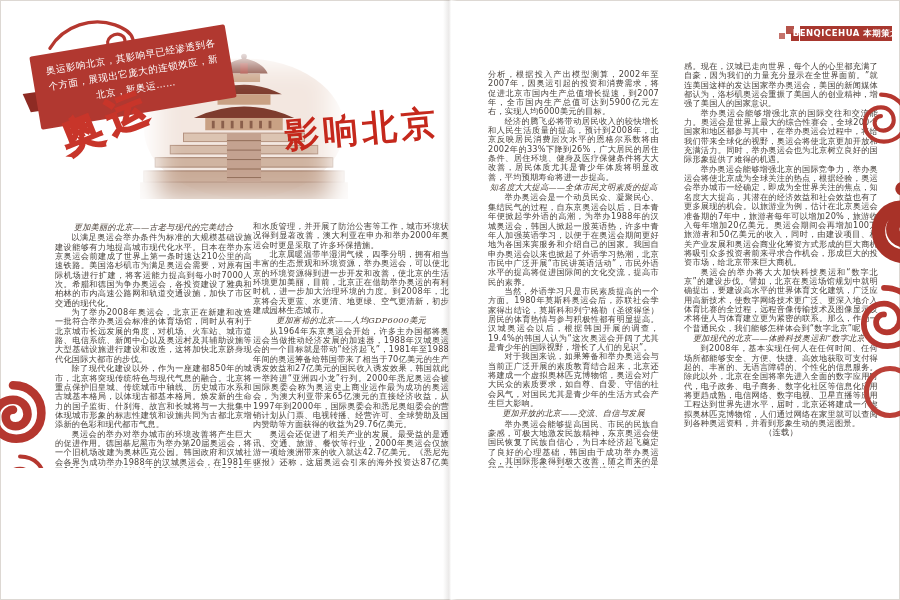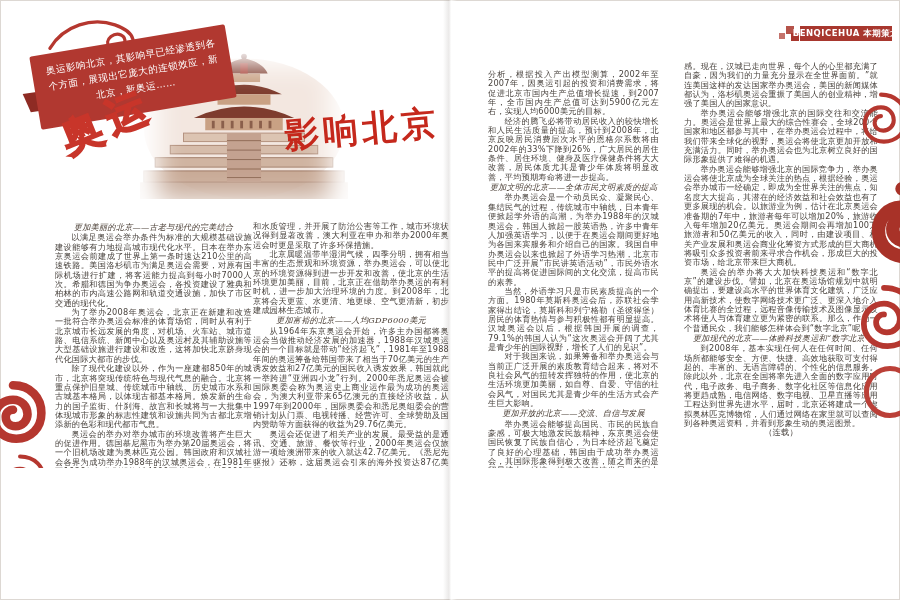--- a/index.html
+++ b/index.html
@@ -161,24 +161,24 @@
   <div class="page right">
 
     <span class="sq sq1"></span>
     <span class="sq sq2"></span>
     <span class="sq sq3"></span>
     <div class="hbar">BENQICEHUA 本期策划</div>
 
     <div class="col col-r1">
         <p class="blk cont">分析，根据投入产出模型测算，2002年至2007年，因奥运引起的投资和消费需求，将促进北京市国内生产总值增长提速，到2007年，全市国内生产总值可达到5900亿元左右，实现人均6000美元的目标。</p>
         <p class="blk para">经济的腾飞必将带动居民收入的较快增长和人民生活质量的提高，预计到2008年，北京反映居民消费层次水平的恩格尔系数将由2002年的33%下降到26%，广大居民的居住条件、居住环境、健身及医疗保健条件将大大改善，居民体质尤其是青少年体质将明显改善，平均预期寿命将进一步提高。</p>
-        <p class="blk subhead">更加文明的北京——全体市民文明素质的提高</p>
-        <p class="blk para">举办奥运会是一个动员民众、凝聚民心、集结民气的过程，传统城市中轴线，日本青年便掀起学外语的高潮，为举办1988年的汉城奥运会，韩国人掀起一股英语热，许多中青年人加强英语学习，以便于在奥运会期间更好地为各国来宾服务和介绍自己的国家。我国自申办奥运会以来也掀起了外语学习热潮，北京市民中广泛开展“市民讲英语活动”，市民外语水平的提高将促进国际间的文化交流，提高市民的素养。</p>
-        <p class="blk para">当然，外语学习只是市民素质提高的一个方面。1980年莫斯科奥运会后，苏联社会学家得出结论，莫斯科和列宁格勒（圣彼得堡）居民的体育热情与参与积极性都有明显提高。汉城奥运会以后，根据韩国开展的调查，79.1%的韩国人认为“这次奥运会开阔了尤其是青少年的国际视野，增长了人们的见识”。</p>
-        <p class="blk para">对于我国来说，如果筹备和举办奥运会与当前正广泛开展的素质教育结合起来，将对不良社会风气的扭转发挥独特的作用，使北京的生活环境更加美丽，如自尊、自爱、守信的社会风气，对国民尤其是青少年的生活方式会产生巨大影响。</p>
+        <p class="blk subhead">知名度大大提高——全体市民文明素质的提高</p>
+        <p class="blk para">举办奥运会是一个动员民众、凝聚民心、集结民气的过程，自东京奥运会以后，日本青年便掀起学外语的高潮，为举办1988年的汉城奥运会，韩国人掀起一股英语热，许多中青年人加强英语学习，以便于在奥运会期间更好地为各国来宾服务和介绍自己的国家。我国自申办奥运会以来也掀起了外语学习热潮，北京市民中广泛开展“市民讲英语活动”，市民外语水平的提高将促进国际间的文化交流，提高市民的素养。</p>
+        <p class="blk para">当然，外语学习只是市民素质提高的一个方面。1980年莫斯科奥运会后，苏联社会学家得出结论，莫斯科和列宁格勒（圣彼得堡）居民的体育热情与参与积极性都有明显提高。汉城奥运会以后，根据韩国开展的调查，19.4%的韩国人认为“这次奥运会开阔了尤其是青少年的国际视野，增长了人们的见识”。</p>
+        <p class="blk para">对于我国来说，如果筹备和举办奥运会与当前正广泛开展的素质教育结合起来，北京还将建成一个虚拟奥林匹克博物馆，奥运会对广大民众的素质要求，如自尊、自爱、守信的社会风气，对国民尤其是青少年的生活方式会产生巨大影响。</p>
         <p class="blk subhead">更加开放的北京——交流、自信与发展</p>
         <p class="blk para">举办奥运会能够提高国民、市民的民族自豪感，可极大地激发民族精神，东京奥运会使国民恢复了民族自信心，为日本经济起飞奠定了良好的心理基础，韩国由于成功举办奥运会，其国际形象得到极大改善，随之而来的是贸易扩大、经济、技术交流加速发展。韩国人认为，在汉城奥运会上得到的最大收获是民族精神的发扬，“过去，我们对讲英语的西方人有一种自卑</p>
       </div>
     <div class="col col-r2">
         <p class="blk cont">感。现在，汉城已走向世界，每个人的心里都充满了自豪，因为我们的力量充分显示在全世界面前。”就连美国这样的发达国家举办奥运会，美国的新闻媒体都认为，洛杉矶奥运会重振了美国人的创业精神，增强了美国人的国家意识。</p>
         <p class="blk para">举办奥运会能够增强北京的国际交往和交流能力。奥运会是世界上最大的综合性赛会，全球200个国家和地区都参与其中，在举办奥运会过程中，将给我们带来全球化的视野，奥运会将使北京更加开放和充满活力。同时，举办奥运会也为北京树立良好的国际形象提供了难得的机遇。</p>
         <p class="blk para">举办奥运会能够增强北京的国际竞争力，举办奥运会将使北京成为全球关注的热点，根据经验，奥运会举办城市一经确定，即成为全世界关注的焦点，知名度大大提高，其潜在的经济效益和社会效益也有了更多展现的机会。以旅游业为例，估计在北京奥运会准备期的7年中，旅游者每年可以增加20%，旅游收入每年增加20亿美元。奥运会期间会再增加100万旅游者和50亿美元的收入，同时，由建设项目、相关产业发展和奥运会商业化筹资方式形成的巨大商机将吸引众多投资者前来寻求合作机会，形成巨大的投资市场，给北京带来巨大商机。</p>
         <p class="blk para">奥运会的举办将大大加快科技奥运和“数字北京”的建设步伐。譬如，北京在奥运场馆规划中就明确提出，要建设高水平的世界体育文化建筑，广泛应用高新技术，使数字网络技术更广泛、更深入地介入体育比赛的全过程，远程音像传输技术及图像显示技术将使人与体育建立更为紧密的联系。那么，作为一个普通民众，我们能够怎样体会到“数字北京”呢？</p>
         <p class="blk subhead">更加现代的北京——体验科技奥运和“数字北京”</p>
         <p class="blk para">到2008年，基本实现任何人在任何时间、任何场所都能够安全、方便、快捷、高效地获取可支付得起的、丰富的、无语言障碍的、个性化的信息服务。除此以外，北京在全国将率先进入全面的数字应用时代，电子政务、电子商务、数字化社区等信息化应用将更趋成熟，电信网络、数字电视、卫星直播等应用工程达到世界先进水平，届时，北京还将建成一个虚拟奥林匹克博物馆，人们通过网络在家里就可以查阅到各种奥运资料，并看到形象生动的奥运图景。</p>

